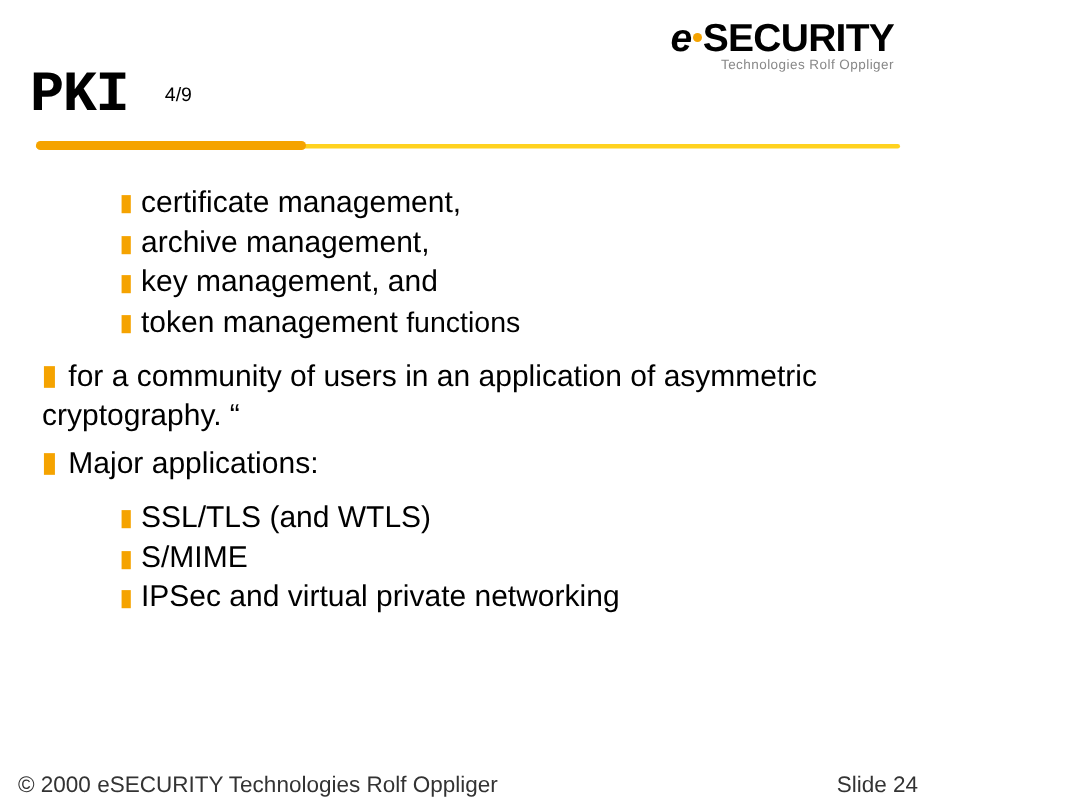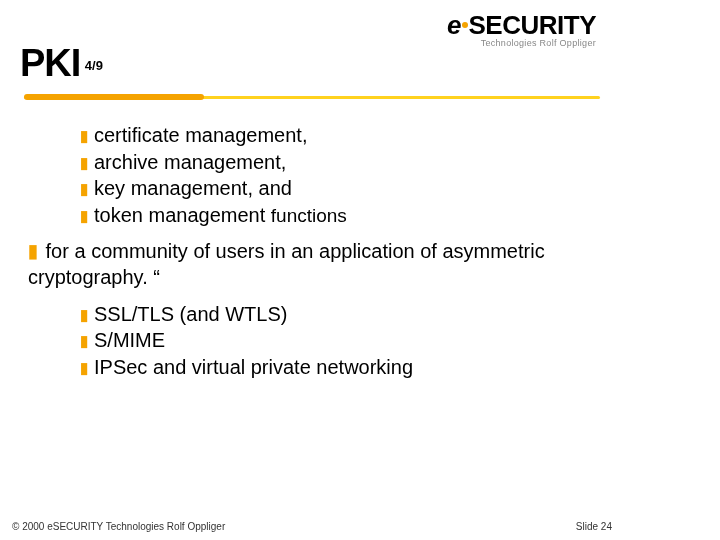--- a/index.html
+++ b/index.html
@@ -3,33 +3,33 @@
 <meta charset="utf-8">
 <style>
 html,body{margin:0;padding:0;width:720px;height:540px;background:#fff;font-family:Arial,Helvetica,sans-serif;color:#000;position:relative;overflow:hidden}
 .slide{width:624px;height:540px;position:relative}
 .logo{position:absolute;top:12px;right:28px;text-align:right;line-height:1}
 .logo .e{font-style:italic;font-weight:bold;font-size:26px;color:#000;letter-spacing:-1px}
 .logo .sec{font-weight:bold;font-size:26px;color:#000;letter-spacing:-0.5px}
 .logo .dot{display:inline-block;width:6px;height:6px;background:#f5a300;border-radius:50%;vertical-align:super;margin:0 1px}
 .logo .sub{font-size:9px;color:#888;letter-spacing:0.3px;margin-top:1px}
 .title-row{position:absolute;left:20px;top:42px}
-.title{font-size:38px;font-weight:900;font-family:Liberation Sans, sans-serif;letter-spacing:-1px;display:inline-block}
-.pagefrac{font-size:13px;font-weight:bold;margin-left:0;display:inline-block;vertical-align:6px}
+.title{font-size:38px;font-weight:900;font-family:Liberation Mono, monospace;letter-spacing:-1px;display:inline-block}
+.pagefrac{font-size:13px;font-weight:normal;margin-left:20px;display:inline-block;vertical-align:6px}
 .rule{position:absolute;left:24px;right:24px;top:94px;height:6px}
 .rule .y{position:absolute;left:0;right:0;top:2px;height:3px;background:#ffd21f;border-radius:2px}
 .rule .o{position:absolute;left:0;top:0;width:180px;height:6px;background:#f5a300;border-radius:3px}
 .body{position:absolute;left:24px;right:24px;top:116px;font-size:20px;line-height:1.28}
 .b1{padding-left:4px;margin-bottom:6px}
 .b1 .bul{display:inline-block;width:12px;color:#f5a300;font-weight:bold;font-size:18px;vertical-align:1px}
 .b1 .txt{display:inline}
 .b2{padding-left:56px;margin:1px 0;font-size:20px}
 .b2 .bul{display:inline-block;width:14px;color:#f5a300;font-weight:bold;font-size:15px;vertical-align:1px}
 .small{font-size:19px}
-.footer{position:absolute;left:12px;bottom:8px;right:12px;font-size:10px;color:#333}
+.footer{position:absolute;left:12px;bottom:8px;right:12px;font-size:15px;color:#333}
 .footer .r{position:absolute;right:0;bottom:0}
 .bold{font-weight:bold}
 </style>
 </head>
 <body>
 <div class="slide">
 
 <div class="logo">
   <div>
     <span class="e">e</span><span class="dot"></span><span class="sec">SECURITY</span>
@@ -57,20 +57,24 @@
   <div class="b2"><span class="bul">▮</span><span>key management, and</span></div>
   <div class="b2"><span class="bul">▮</span><span>token management </span><span class="small">functions</span></div>
 
   <div style="height:10px"></div>
 
   <div class="b1">
     <span class="bul">▮</span>
     <span class="txt">for a community of users in an application of asymmetric cryptography. “</span>
   </div>
 
+  <div class="b1">
+    <span class="bul">▮</span>
+    <span class="txt">Major applications:</span>
+  </div>
 
   <div style="height:4px"></div>
 
   <div class="b2"><span class="bul">▮</span><span>SSL/TLS (and WTLS)</span></div>
   <div class="b2"><span class="bul">▮</span><span>S/MIME</span></div>
   <div class="b2"><span class="bul">▮</span><span>IPSec and virtual private networking</span></div>
 
 </div>
 
 <div class="footer">

